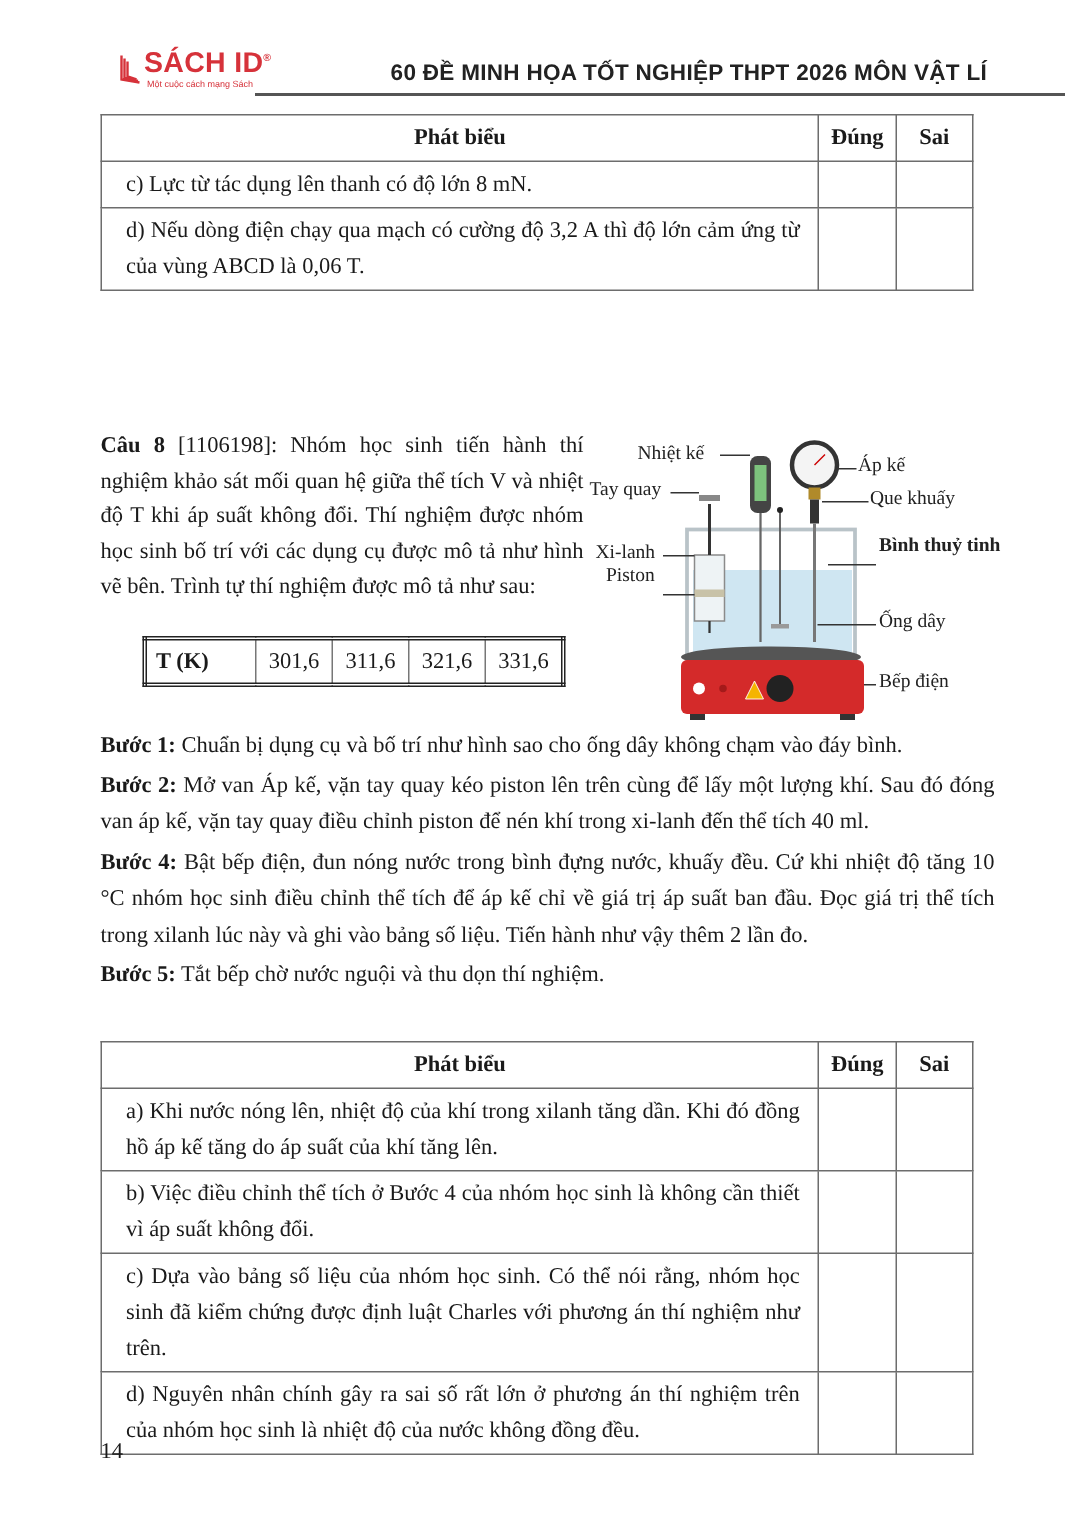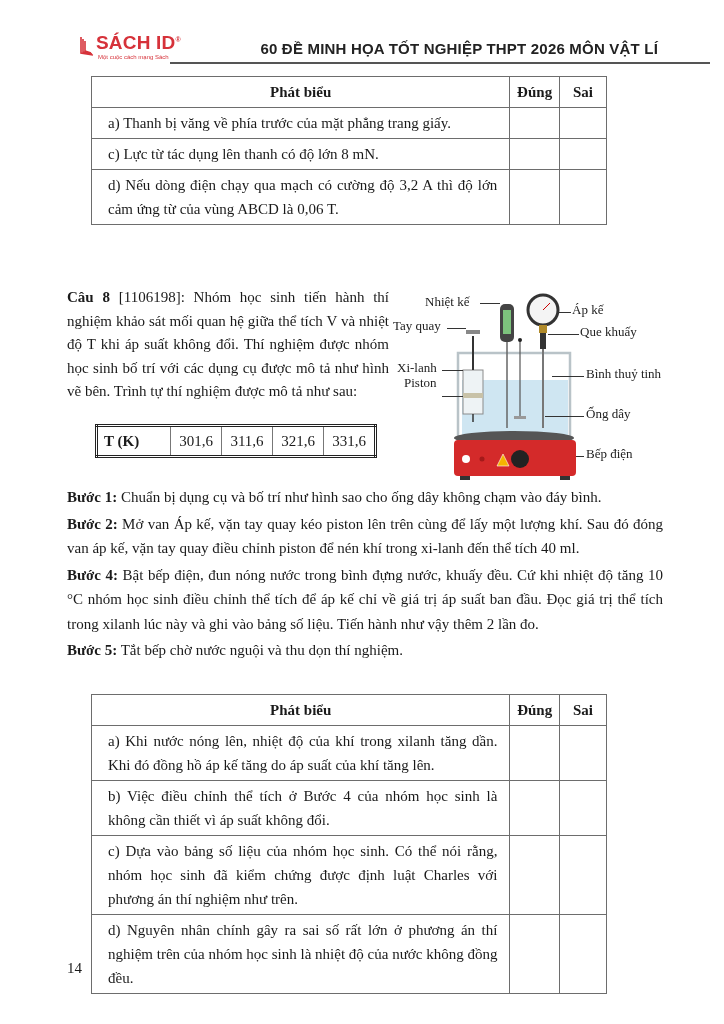--- a/index.html
+++ b/index.html
@@ -9,21 +9,21 @@
   .logo .brand { position:absolute; left:20px; top:0; font-family:"Liberation Sans", sans-serif;
                  font-weight:bold; font-size:19px; color:#d6323a; letter-spacing:0.2px; }
   .logo .brand sup { font-size:7px; }
   .logo .tag { position:absolute; left:22px; top:22px; font-family:"Liberation Sans", sans-serif;
                font-size:6px; color:#d6323a; }
   .logo .book { position:absolute; left:2px; top:3px; width:18px; height:22px; }
   .header-title { position:absolute; right:66px; top:40px; font-family:"Liberation Sans", sans-serif;
                   font-weight:bold; font-size:15px; color:#222; letter-spacing:0.2px; }
   .header-line { position:absolute; left:170px; width:540px; top:62px; height:2px; background:#555; }
 
-  table.stmt { position:absolute; left:67px; width:516px; border-collapse:collapse; font-size:15px;margin-left:24px; }
+  table.stmt { position:absolute; left:67px; width:582px; border-collapse:collapse; font-size:15px; }
   table.stmt th, table.stmt td { border:1px solid #6d6d6d; }
   table.stmt th { font-weight:bold; height:28px; text-align:center; }
   table.stmt td.txt { padding:3px 12px 3px 16px; line-height:24px; text-align:justify; }
   table.stmt col.c1 { width:490px; } table.stmt col.c2 { width:52px; } table.stmt col.c3 { width:52px; }
   #t1 { top:76px; } #t2 { top:694px; }
 
   .q4 { position:absolute; left:67px; top:286px; width:322px; font-size:15px; line-height:23.5px; text-align:justify; }
   .q4 b { font-weight:bold; }
 
   table.data { position:absolute; left:95px; top:424px; border-collapse:collapse; border:3px double #222;
@@ -58,25 +58,20 @@
   <colgroup>
       <col class="c1">
       <col class="c2">
       <col class="c3">
     </colgroup>
   <tbody>
       <tr>
     <th>Phát biểu</th>
     <th>Đúng</th>
     <th>Sai</th>
-  </tr>
-  <tr>
-    <td class="txt">a) Thanh bị văng về phía trước của mặt phẳng trang giấy.</td>
-    <td></td>
-        <td></td>
   </tr>
   <tr>
     <td class="txt">c) Lực từ tác dụng lên thanh có độ lớn 8 mN.</td>
     <td></td>
         <td></td>
   </tr>
   <tr>
     <td class="txt">d) Nếu dòng điện chạy qua mạch có cường độ 3,2 A thì độ lớn cảm ứng từ của vùng ABCD là 0,06 T.</td>
     <td></td>
         <td></td>
@@ -143,21 +138,21 @@
   <span class="lbl" style="left:3px;top:30px;">Tay quay</span>
   <div class="ln" style="left:57px;top:40px;width:19px;"></div>
   <span class="lbl" style="left:7px;top:72px;">Xi-lanh</span>
   <div class="ln" style="left:52px;top:82px;width:21px;"></div>
   <span class="lbl" style="left:14px;top:87px;">Piston</span>
   <div class="ln" style="left:52px;top:108px;width:21px;"></div>
   <span class="lbl" style="left:182px;top:14px;">Áp kế</span>
   <div class="ln" style="left:168px;top:24px;width:13px;"></div>
   <span class="lbl" style="left:190px;top:36px;">Que khuấy</span>
   <div class="ln" style="left:158px;top:46px;width:31px;"></div>
-  <span class="lbl" style="left:196px;top:78px;">Bình thuỷ tinh</span>
+  <span class="lbl" style="left:196px;top:67px;font-weight:bold;">Bình thuỷ tinh</span>
   <div class="ln" style="left:162px;top:88px;width:32px;"></div>
   <span class="lbl" style="left:196px;top:118px;">Ống dây</span>
   <div class="ln" style="left:155px;top:128px;width:39px;"></div>
   <span class="lbl" style="left:196px;top:158px;">Bếp điện</span>
   <div class="ln" style="left:186px;top:168px;width:8px;"></div>
 </div>
 
 <div class="steps">
   <p><b>Bước 1:</b><span> Chuẩn bị dụng cụ và bố trí như hình sao cho ống dây không chạm vào đáy bình.</span></p>
   <p><b>Bước 2:</b><span> Mở van Áp kế, vặn tay quay kéo piston lên trên cùng để lấy một lượng khí. Sau đó đóng van áp kế, vặn tay quay điều chỉnh piston để nén khí trong xi-lanh đến thể tích 40 ml.</span></p>

